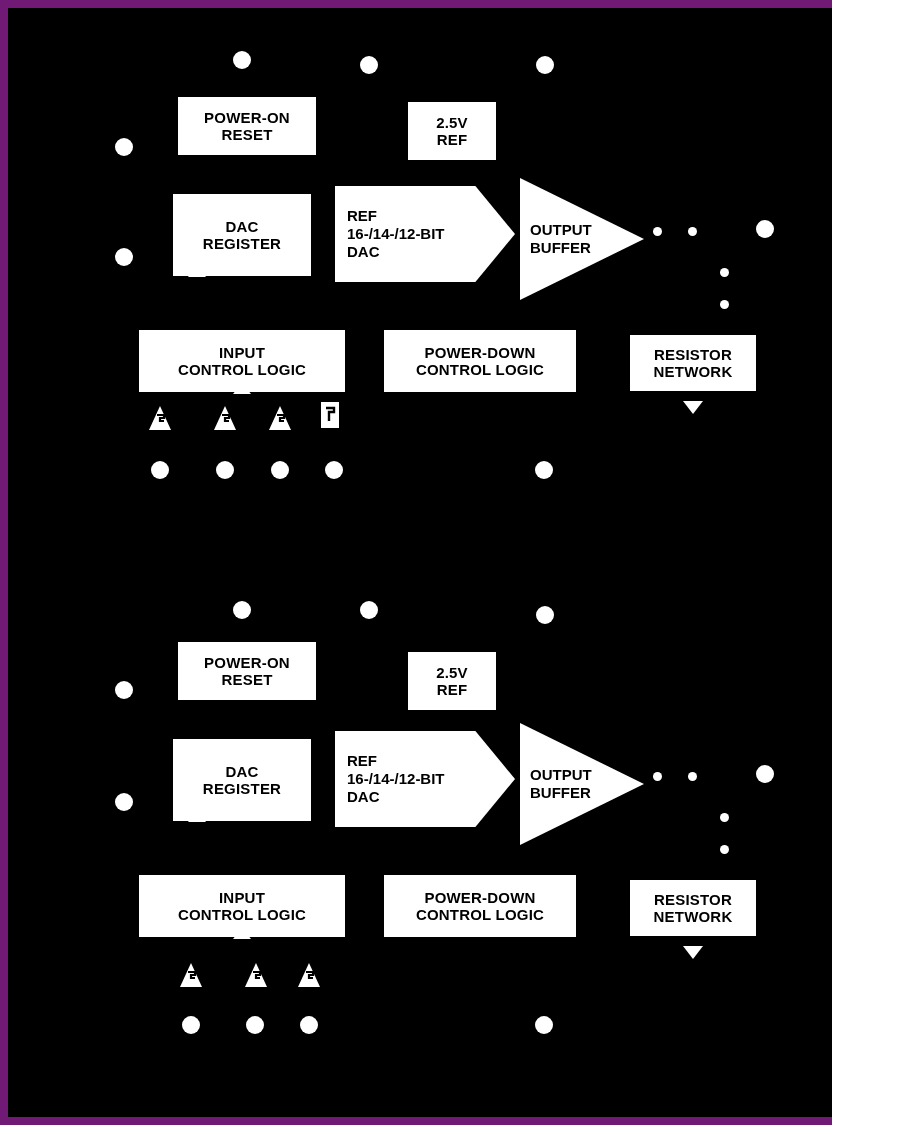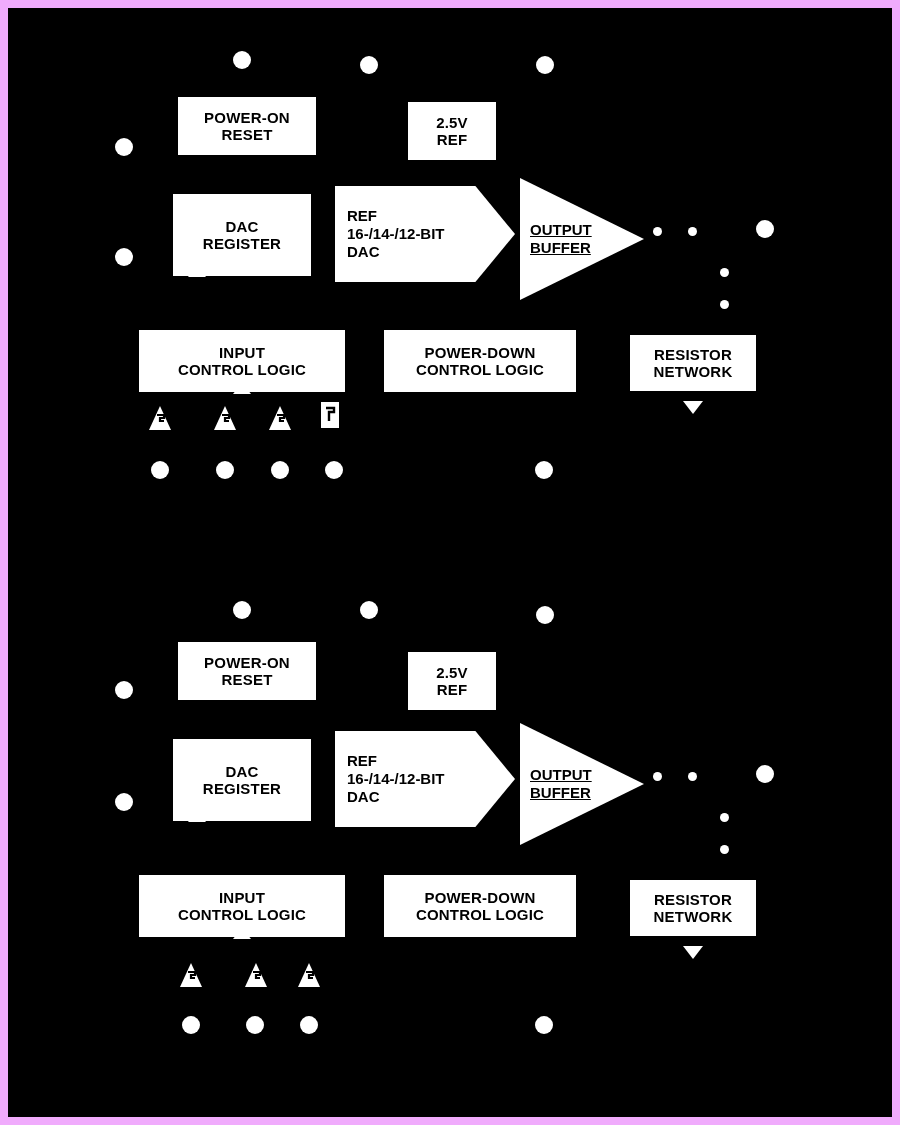--- a/index.html
+++ b/index.html
@@ -5,23 +5,23 @@
   html, body {
     margin: 0;
     padding: 0;
     background: #ffffff;
   }
   body {
     font-family: "Liberation Sans", sans-serif;
   }
   #page {
     position: relative;
-    width: 900px;
+    width: 832px;
     height: 1125px;
-    background: #f0abfc;
+    background: #701a75;
     overflow: hidden;
   }
   .canvas {
     position: absolute;
     left: 8px;
     top: 8px;
     width: 884px;
     height: 1109px;
     background: #000000;
   }
@@ -97,21 +97,20 @@
     display: flex;
     align-items: center;
     justify-content: flex-start;
     box-sizing: border-box;
     clip-path: polygon(0% 0%, 100% 50%, 0% 100%);
   }
   .tri .lbl {
     white-space: pre-line;
     padding-left: 10px;
     text-align: left;
-    text-decoration: underline;
   }
   
   .caret-up {
     position: absolute;
     width: 0;
     height: 0;
     border-left: 9px solid transparent;
     border-right: 9px solid transparent;
     border-bottom: 11px solid #ffffff;
   }

